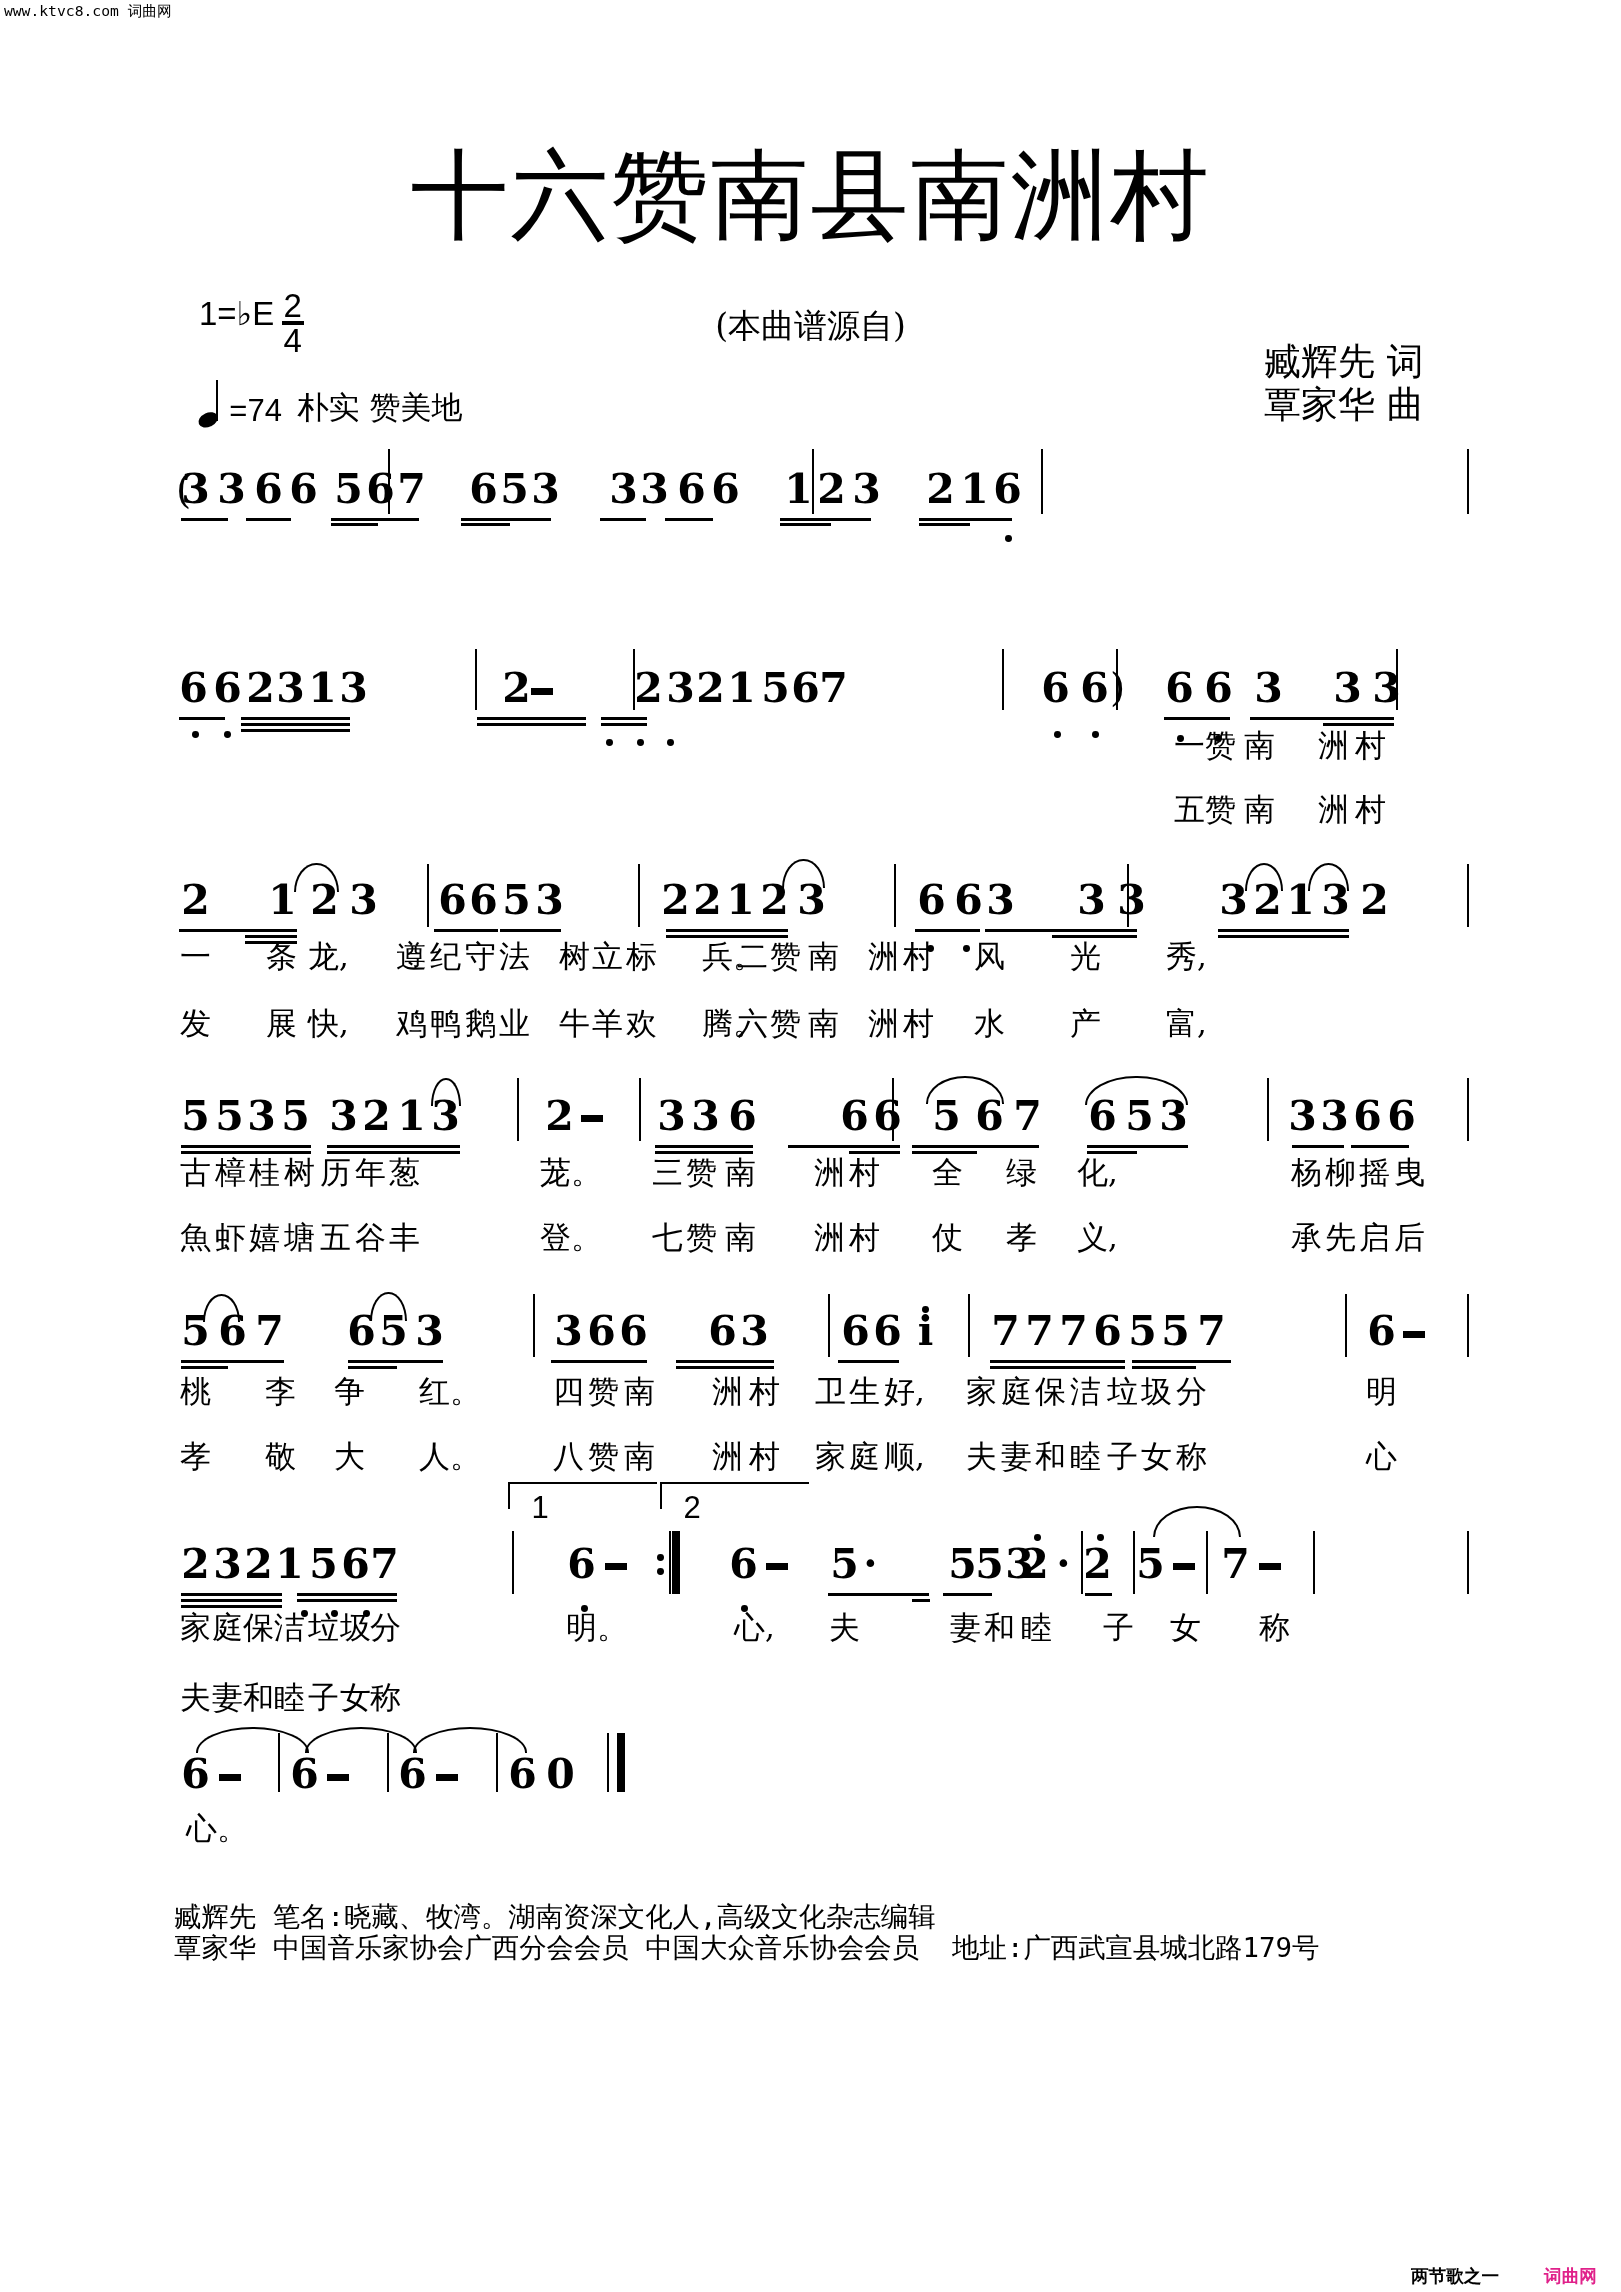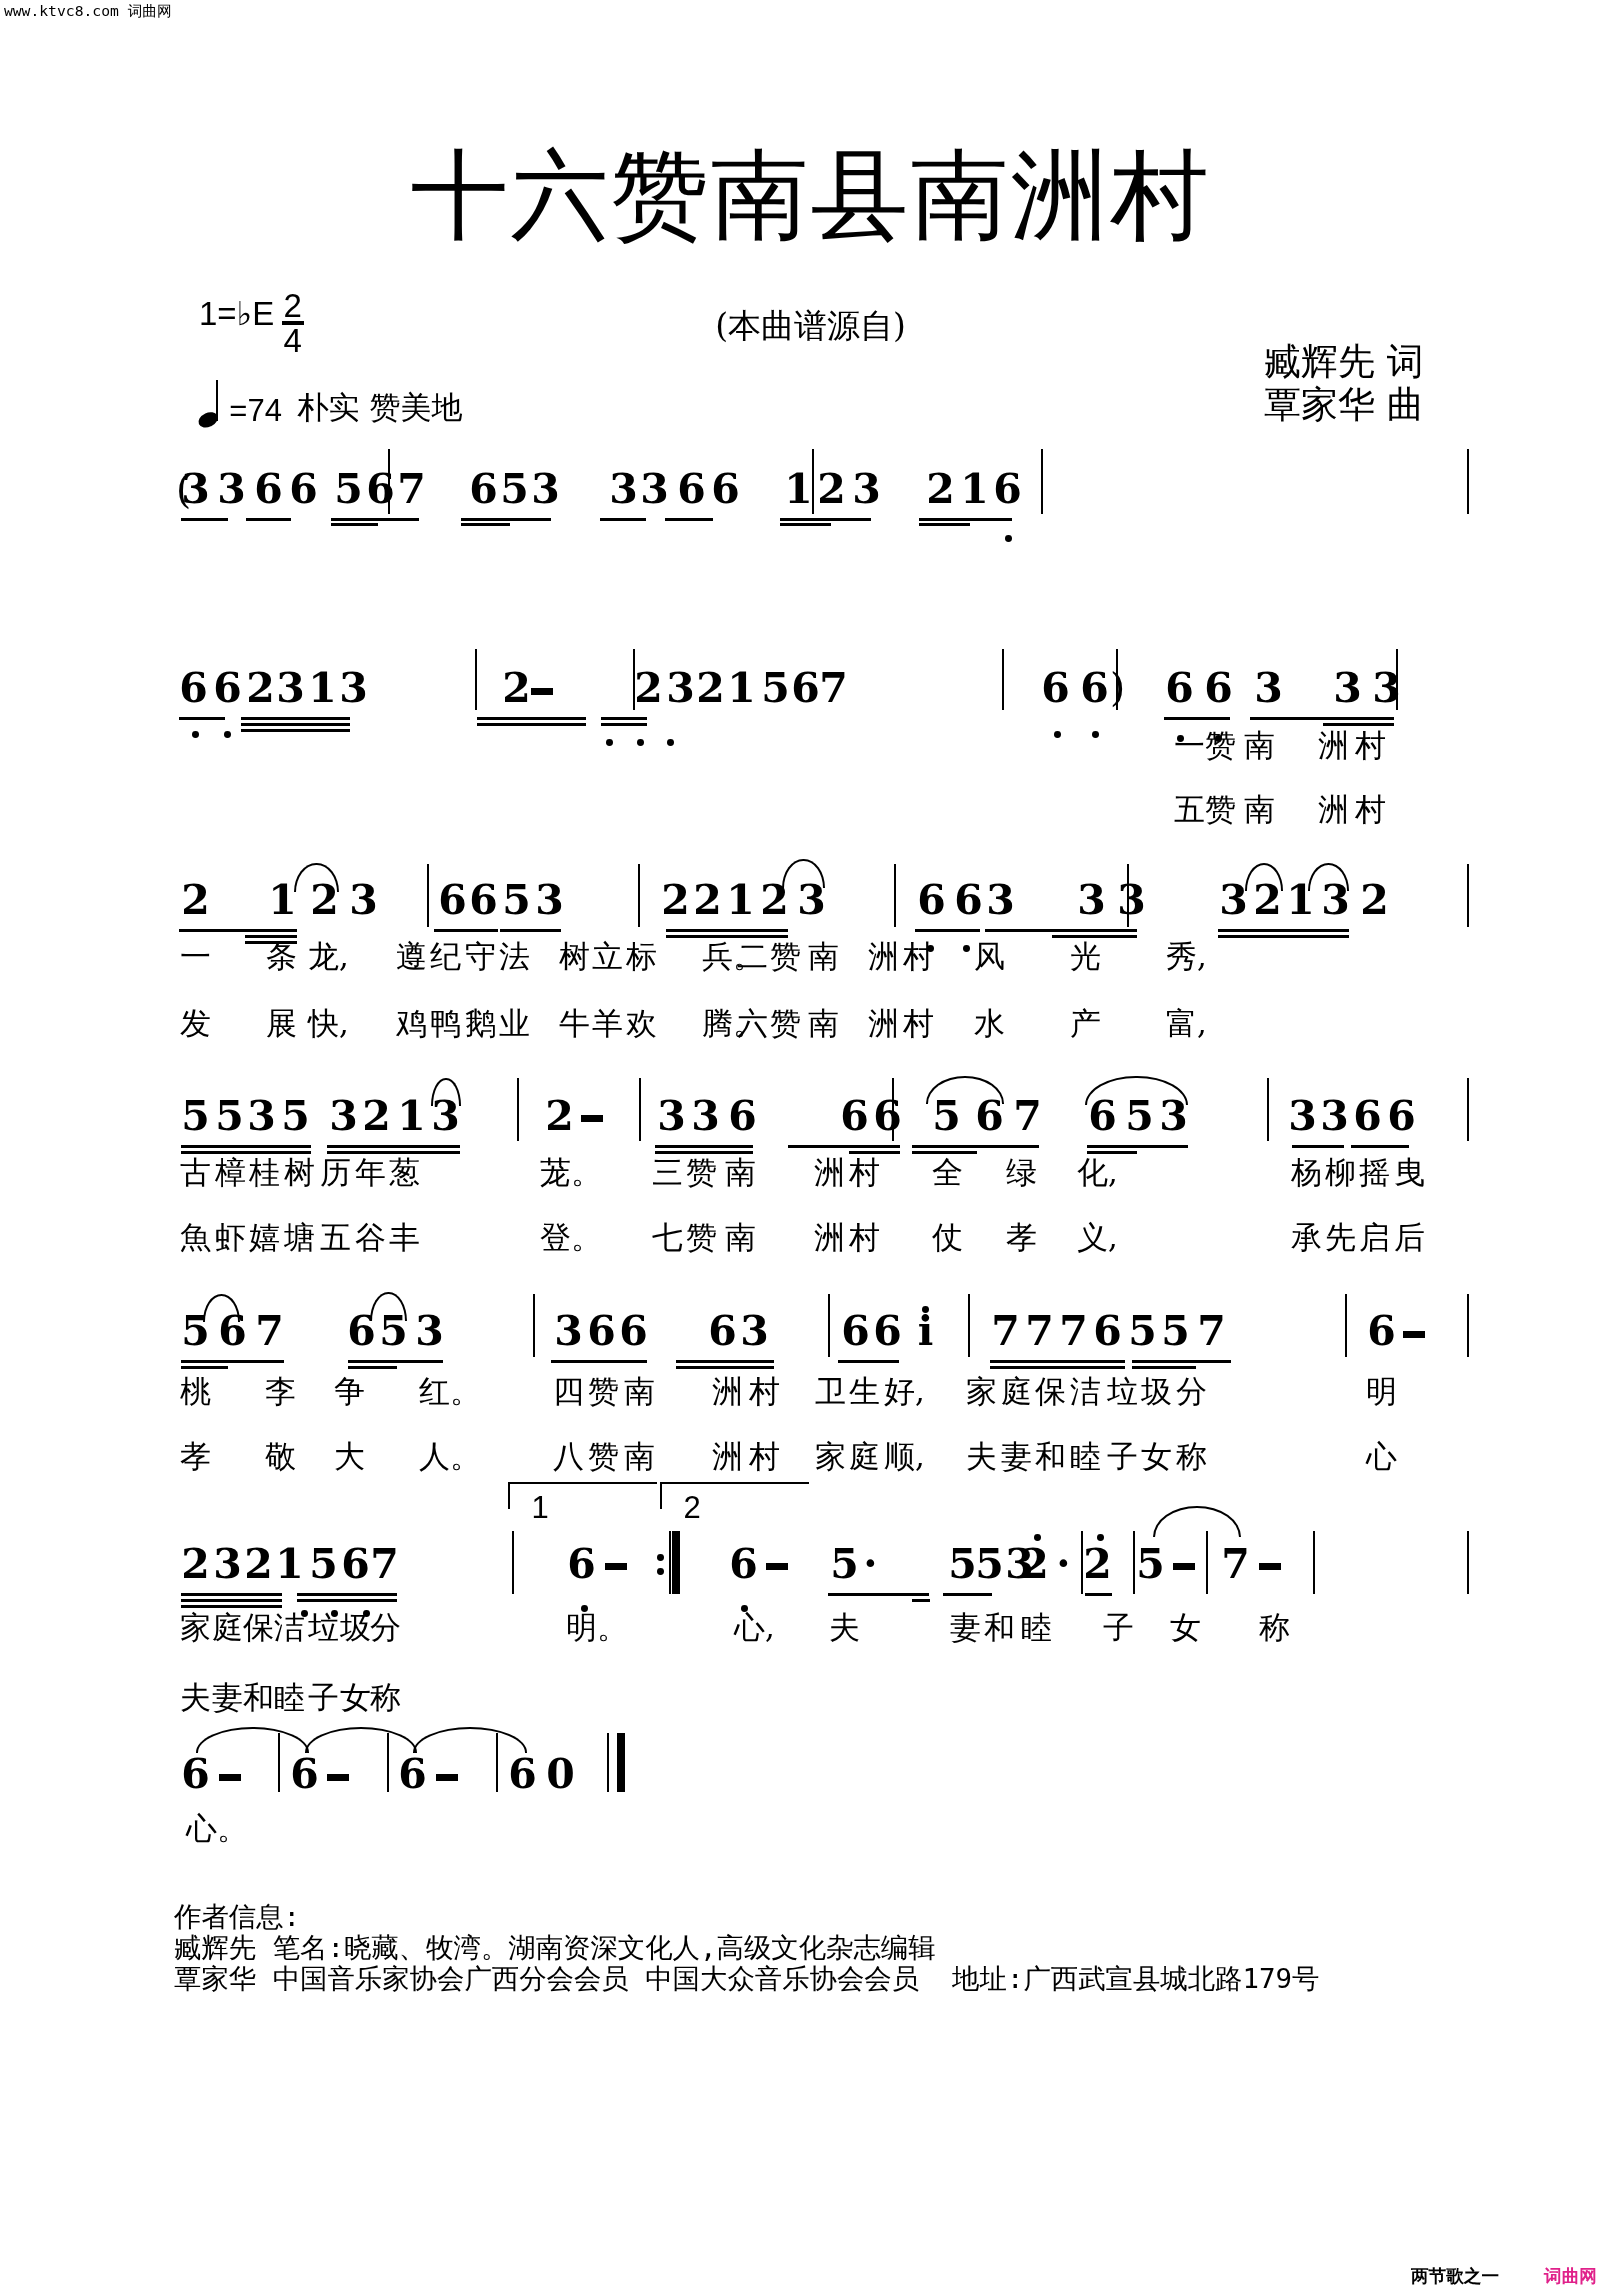--- a/index.html
+++ b/index.html
@@ -503,21 +503,20 @@
     <div class="slur" style="left: 413px; top: 1727px; width: 110px; height: 23.5px;"></div>
     <div class="barline" style="left: 278px; top: 1733px; height: 59px;"></div>
     <div class="barline" style="left: 387px; top: 1733px; height: 59px;"></div>
     <div class="barline" style="left: 496px; top: 1733px; height: 59px;"></div>
     <div class="barline" style="left: 607px; top: 1733px; height: 59px;"></div>
     <div class="barline thick" style="left: 617px; top: 1733px; height: 59px;"></div>
     <div class="lyr" style="left: 186px; top: 1813px;">心。</div>
   </div>
 
 <div class="abs info">
-  <div>作者信息:</div>
   <div>臧辉先 笔名:晓藏、牧湾。湖南资深文化人,高级文化杂志编辑</div>
   <div>覃家华 中国音乐家协会广西分会会员 中国大众音乐协会会员  地址:广西武宣县城北路179号</div>
 </div>
 
 <div class="abs footer">
   <span>两节歌之一</span>
   <span class="brand">词曲网</span>
 </div>
 
 

